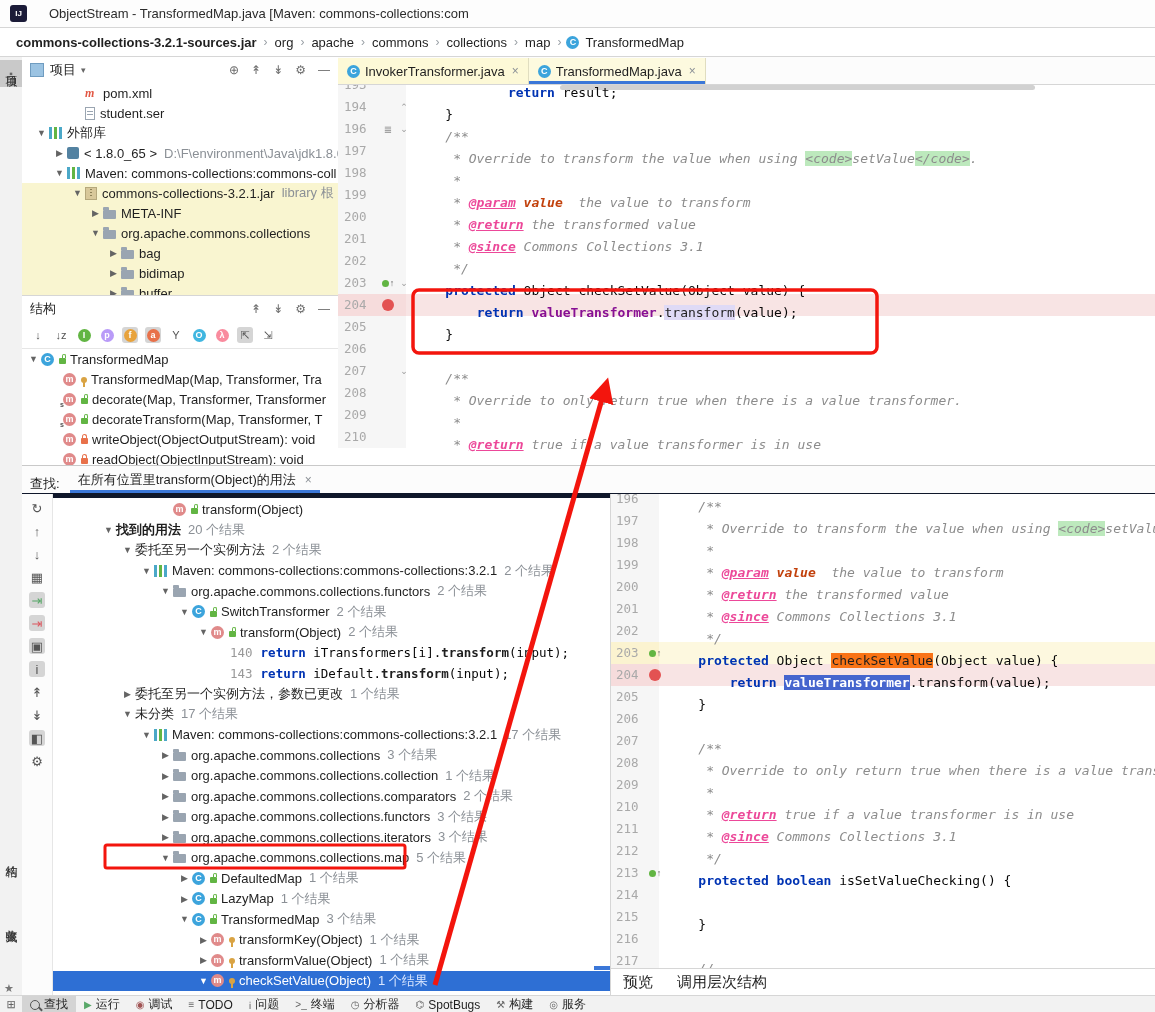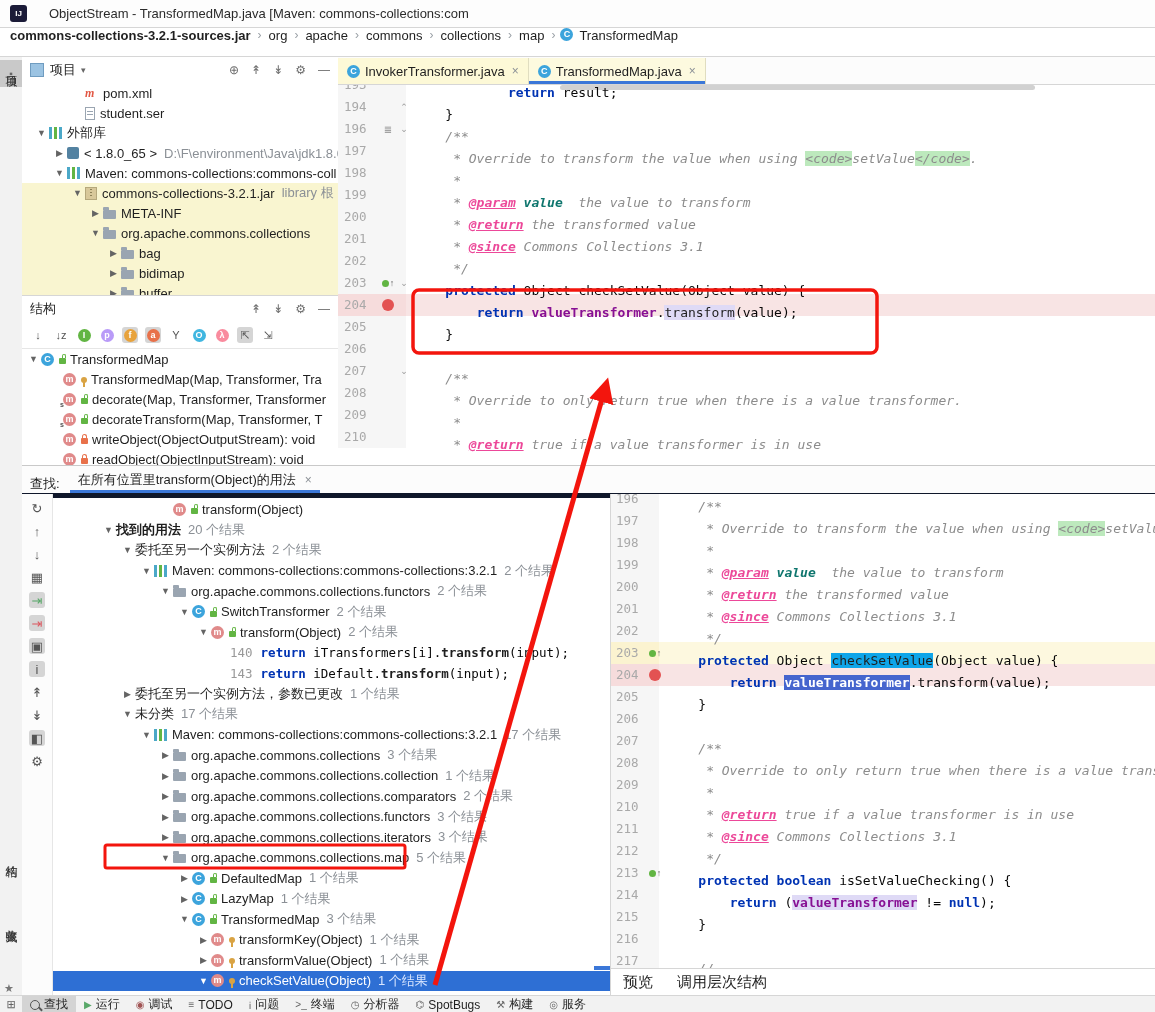--- a/index.html
+++ b/index.html
@@ -10,21 +10,21 @@
   
   #menubar{left:0;top:0;width:1155px;height:27px;background:#fdfdfd;border-bottom:1px solid #d6d6d6;
            display:flex;align-items:center}
   #app-logo{width:17px;height:17px;margin:0 8px 0 10px;background:#1b1b38;border-radius:3px;
             color:#fff;font:700 8px/17px "Liberation Sans";text-align:center;flex:none}
   .menu-item{padding:0 11px;line-height:26px;white-space:nowrap;cursor:default}
   #window-title{margin-left:14px;color:#2b2b2b;white-space:nowrap;overflow:hidden;flex:1}
 
   
   #breadcrumbs{left:0;top:28px;width:1155px;height:29px;background:#fff;border-bottom:1px solid #d6d6d6;
-               display:flex;padding-left:8px;box-sizing:border-box;white-space:nowrap}
+               display:flex;align-items:center;padding-left:14px;box-sizing:border-box;white-space:nowrap}
   .crumb{padding:0 2px}
   .crumb.bold{font-weight:700}
   .crumb-sep{color:#9aa0a6;padding:0 5px;font-size:12px}
 
   
   #leftstrip{left:0;top:57px;width:22px;height:938px;background:#f2f2f2;border-right:1px solid #d6d6d6}
   .vtab{position:absolute;left:0;width:22px;writing-mode:vertical-lr;display:flex;align-items:center;
         padding:6px 0;font-size:12px;color:#333}
   .vtab.active{background:#c9c9c9}
   .vtab .mini{font-size:10px;color:#666;margin:2px 0}
@@ -109,25 +109,25 @@
   
   #preview-code .gwrap{width:48px}
   #preview-code .gnum{width:30px;padding-left:5px}
   #preview-code .gico{width:18px}
 
   .tk-kw{color:#0033b3;font-weight:700}
   .tk-pl{color:#080808}
   .tk-cm{color:#8c8c8c;font-style:italic}
   .tk-cmc{color:#8c8c8c;font-style:italic;background:#bde9bd}
   .tk-tag{color:#ec4899;font-style:italic;font-weight:700;text-decoration:underline}
-  .tk-docp{color:#0f766e;font-style:italic;font-weight:700}
+  .tk-docp{color:#c2410c;font-style:italic;font-weight:700}
   .tk-fld{color:#871094;font-weight:700}
   .tk-use{background:#dfdaf6}
   .tk-usefld{color:#871094;font-weight:700;background:#dfdaf6}
-  .tk-selL{background:#0ea5e9}
+  .tk-selL{background:#f97316}
   .tk-selD{background:#4565ce;color:#fff;font-weight:700}
   .tk-b{font-weight:700}
 
   
   #find-panel{left:22px;top:465px;width:1133px;height:530px;background:#fff;border-top:1px solid #c9c9c9}
   #find-header{height:27px;display:flex;align-items:flex-end;border-bottom:5px solid #0f172a;background:#fcfcfc}
   #find-label{padding:0 10px 0 8px;font-size:13px}
   #find-tab{display:flex;align-items:center;height:26px;padding:0 8px;box-shadow:inset 0 -3px 0 #3b77d8;font-size:13px}
   #find-tab .etab-close{margin-left:9px}
   #find-toolbar{position:absolute;left:0;top:28px;width:30px;bottom:0;display:flex;flex-direction:column;
@@ -819,21 +819,20 @@
                 </span>
               </span>
             </span>
             <pre><span class="tk-pl">    </span><span class="tk-kw">protected</span><span class="tk-pl"> </span><span class="tk-kw">boolean</span><span class="tk-pl"> isSetValueChecking() {</span></pre>
           </div>
           <div class="cl">
             <span class="gwrap">
               <span class="gnum">214</span>
               <span class="gico"></span>
             </span>
-            <pre><span class="tk-pl">        </span><span class="tk-kw">return</span><span class="tk-pl"> (</span><span class="tk-usefld">valueTransformer</span><span class="tk-pl"> != </span><span class="tk-kw">null</span><span class="tk-pl">);</span></pre>
           </div>
           <div class="cl">
             <span class="gwrap">
               <span class="gnum">215</span>
               <span class="gico"></span>
             </span>
             <pre><span class="tk-pl">    }</span></pre>
           </div>
           <div class="cl">
             <span class="gwrap">

